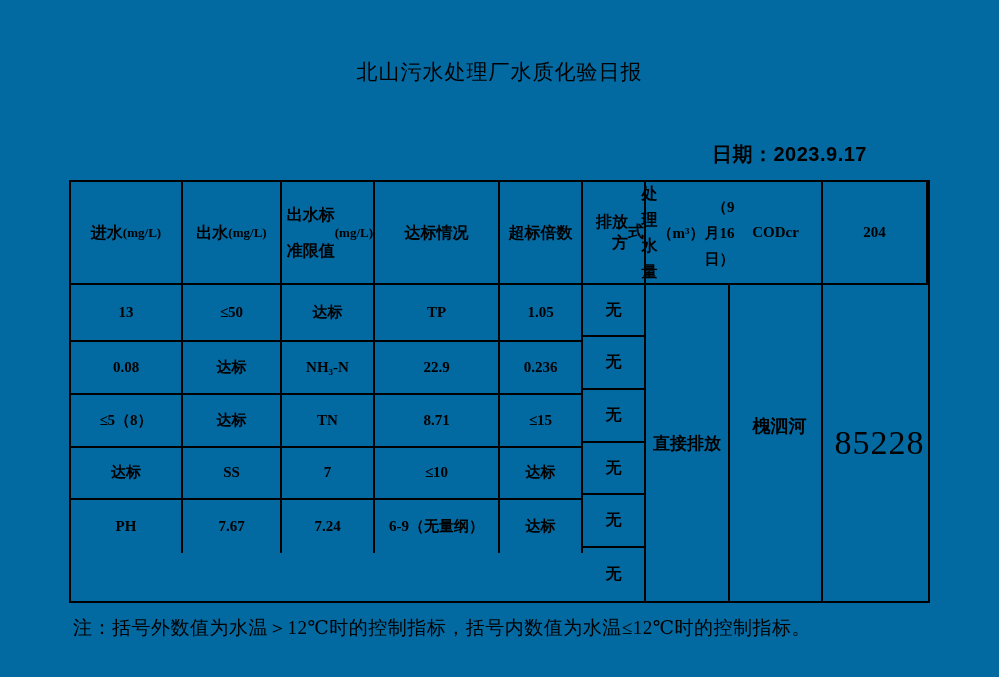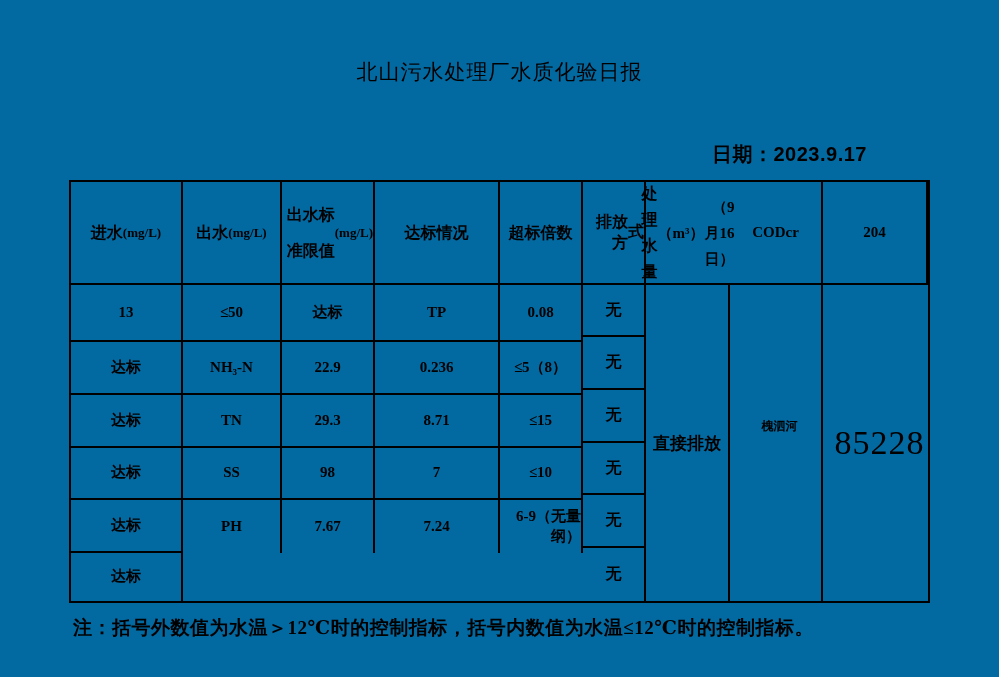--- a/index.html
+++ b/index.html
@@ -86,29 +86,29 @@
     font-size: 16px;
   }
   .exceed-cell:nth-child(1) { height: 52px; }
   .exceed-cell:nth-child(2) { height: 53px; }
   .exceed-cell:nth-child(3) { height: 53px; }
   .exceed-cell:nth-child(4) { height: 52px; }
   .exceed-cell:nth-child(5) { height: 53px; }
   .exceed-cell:nth-child(6) { flex: 1; border-bottom: none; }
   .mode-cell { grid-column: 7; grid-row: 2 / 8; }
   .mode-cell .mode-line { display: block; line-height: 43px; font-size: 17px; }
-  .dest-cell { grid-column: 8; grid-row: 2 / 8; font-size: 12px; padding-left: 8px; }
+  .dest-cell { grid-column: 8; grid-row: 2 / 8; font-size: 18px; padding-left: 8px; }
   .dest-cell .dest-text { transform: translateY(-16px); }
   .volume-cell { grid-column: 9; grid-row: 2 / 8; font-size: 34px; font-weight: normal; letter-spacing: 1px; padding-left: 8px; }
   .note {
     position: absolute;
     left: 73px;
     top: 615px;
     font-size: 19px;
-    font-weight: bold;
+    font-weight: normal;
     letter-spacing: 0.5px;
   }
 </style>
 </head>
 <body>
 
 <div class="page">
 
   <div class="doc-title">北山污水处理厂水质化验日报</div>
 
@@ -166,37 +166,36 @@
       <div class="exceed-cell">无</div>
     </div>
 
     <div class="c">CODcr</div>
     <div class="c">204</div>
     <div class="c">13</div>
     <div class="c">≤50</div>
     <div class="c">达标</div>
 
     <div class="c">TP</div>
+    <div class="c">1.05</div>
     <div class="c">0.08</div>
     <div class="c">达标</div>
 
     <div class="c">NH₃-N</div>
     <div class="c">22.9</div>
     <div class="c">0.236</div>
     <div class="c">≤5（8）</div>
     <div class="c">达标</div>
 
     <div class="c">TN</div>
-    <div class="c">29.3</div>
     <div class="c">8.71</div>
     <div class="c">≤15</div>
     <div class="c">达标</div>
 
     <div class="c">SS</div>
-    <div class="c">98</div>
     <div class="c">7</div>
     <div class="c">≤10</div>
     <div class="c">达标</div>
 
     <div class="c no-bottom">PH</div>
     <div class="c no-bottom">7.67</div>
     <div class="c no-bottom">7.24</div>
     <div class="c no-bottom">6-9（无量纲）</div>
     <div class="c no-bottom">达标</div>
 

